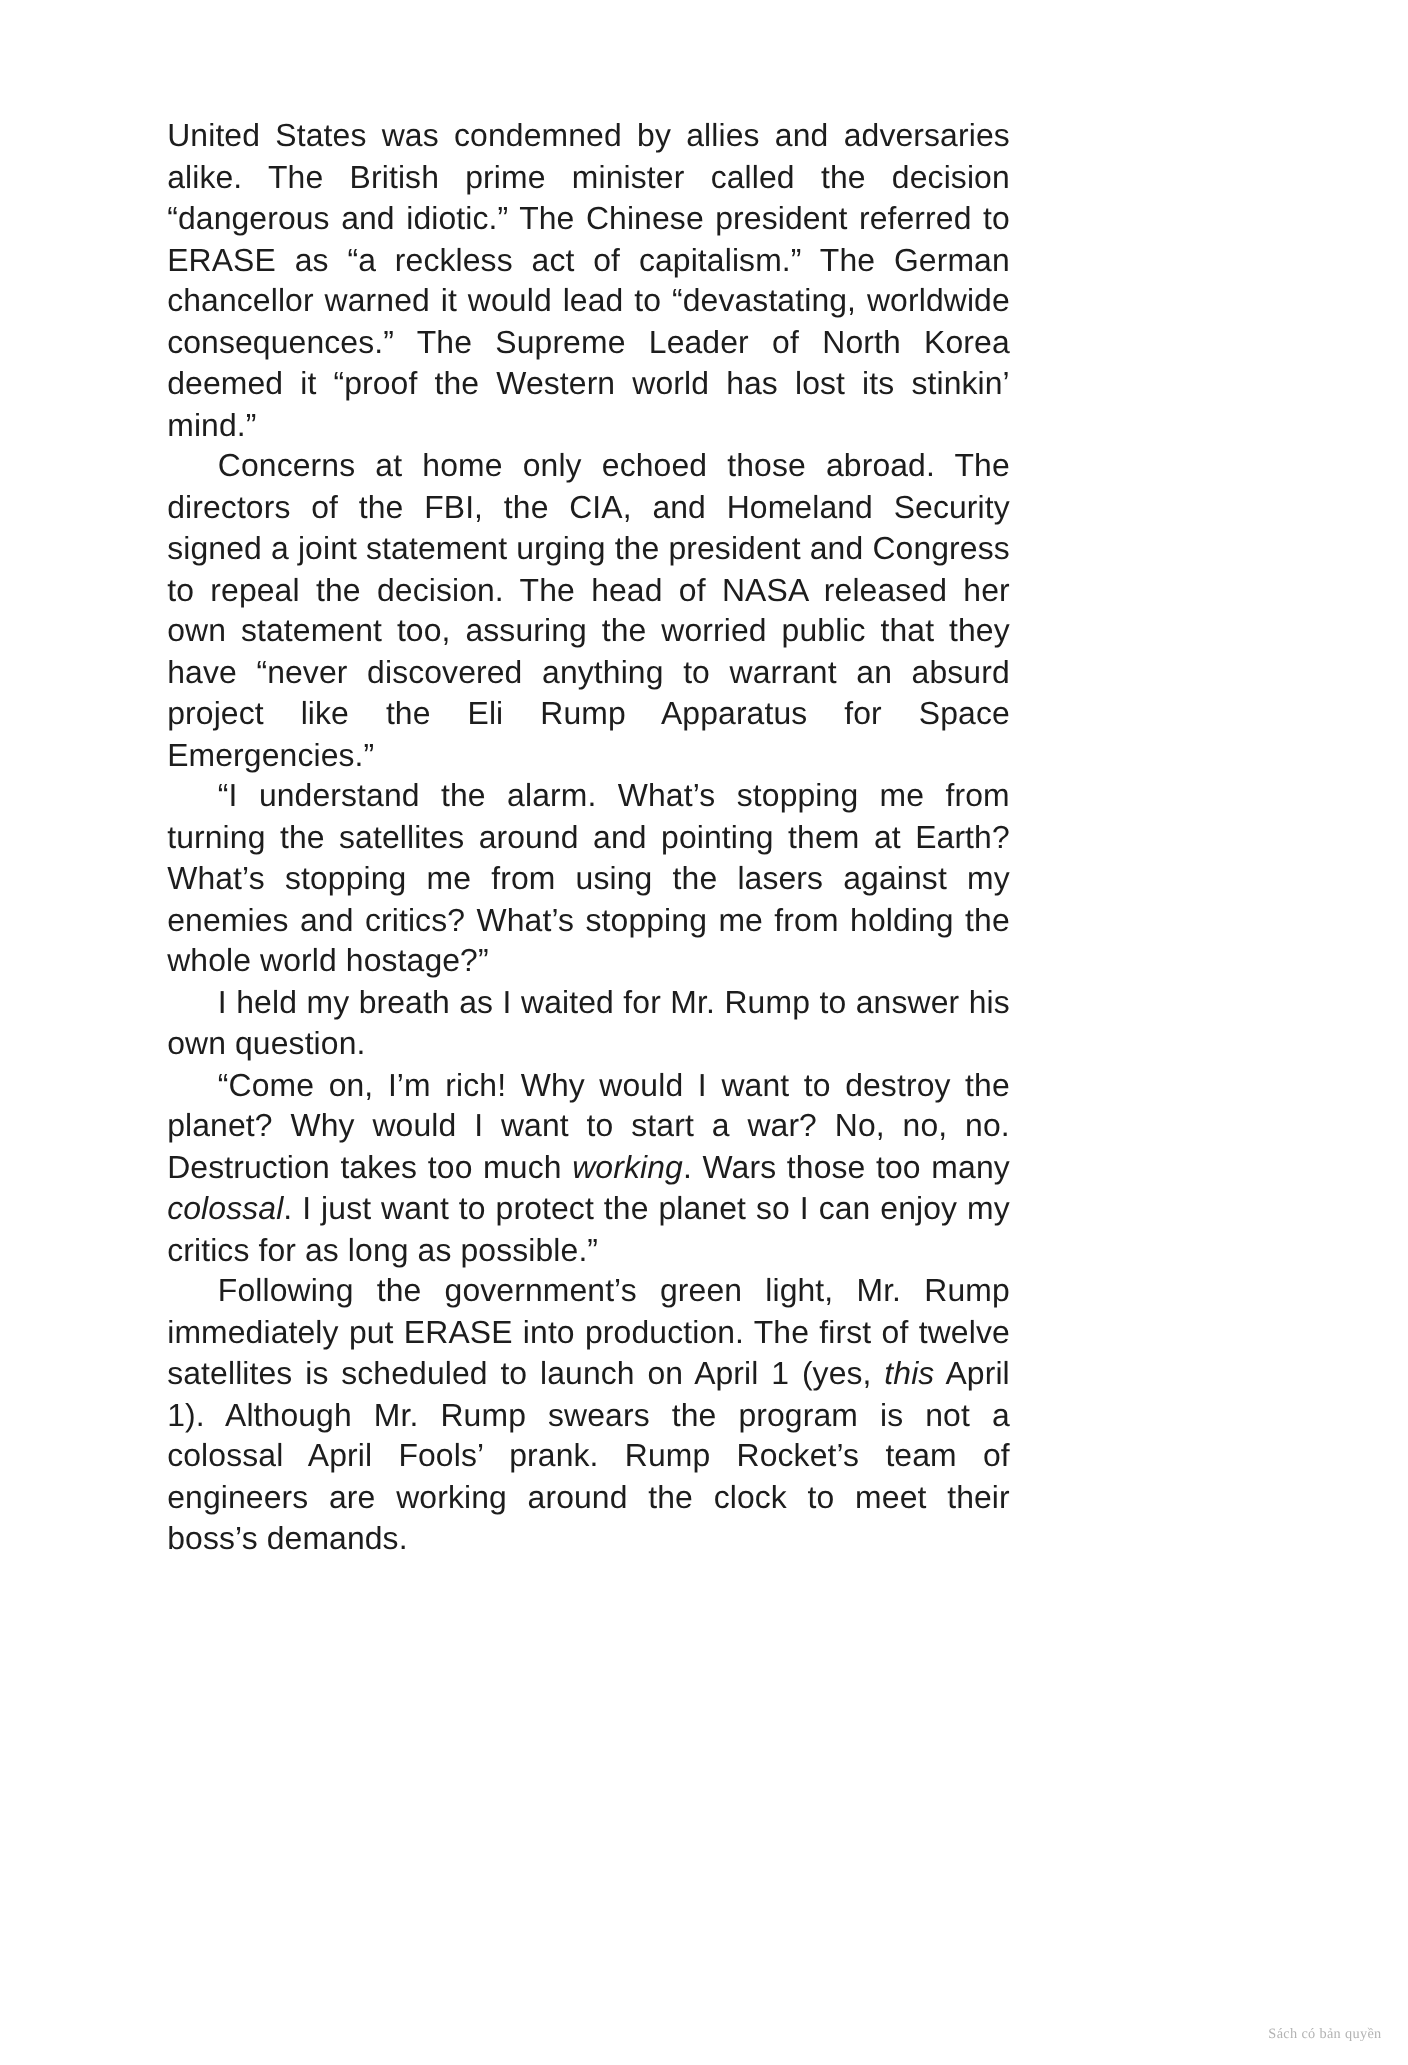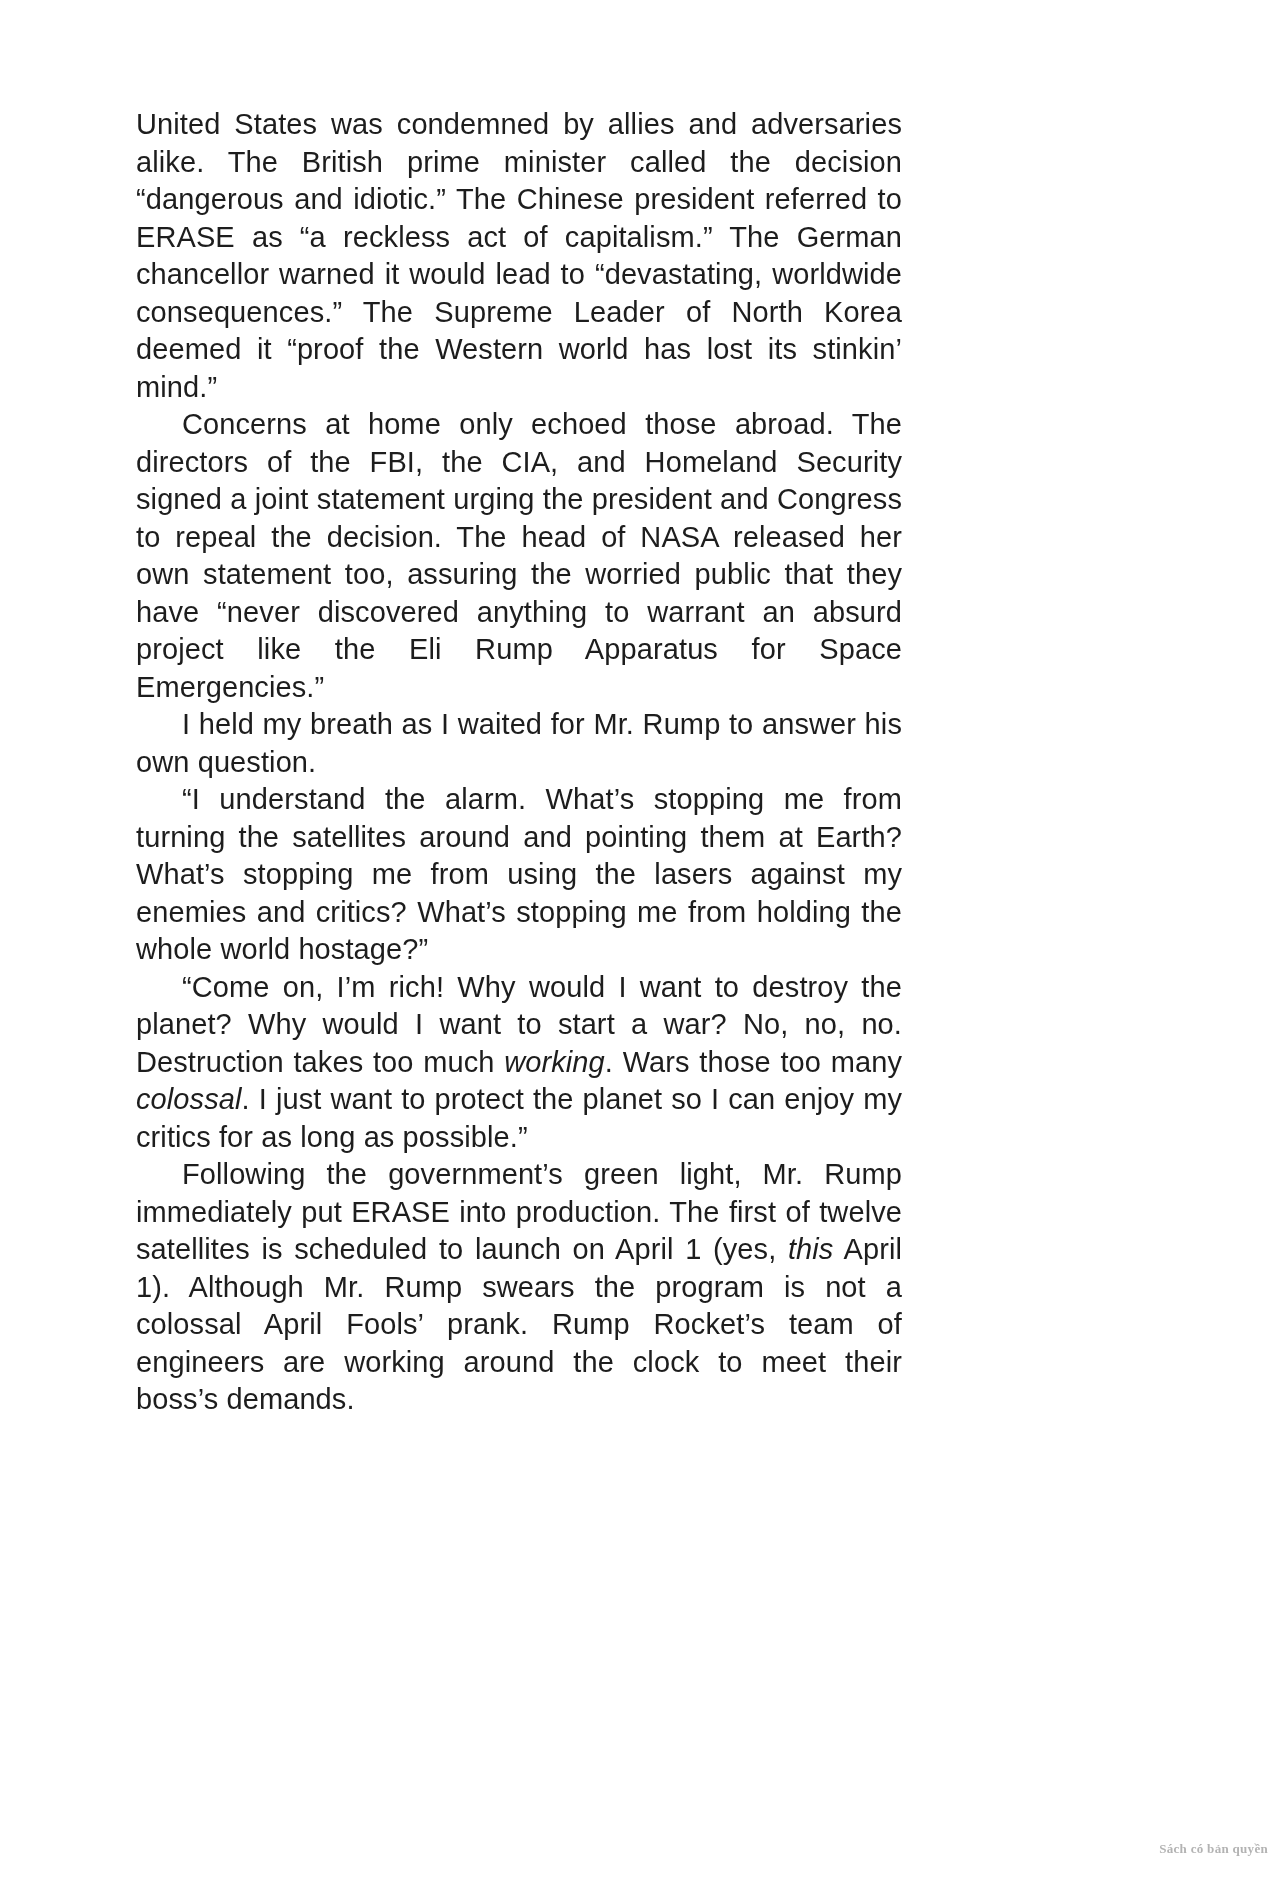--- a/index.html
+++ b/index.html
@@ -10,56 +10,55 @@
   .page {
     position: relative;
     width: 1280px;
     height: 1877px;
     background: #ffffff;
     overflow: hidden;
     font-family: "Liberation Sans", sans-serif;
   }
   .text-block {
     position: absolute;
-    left: 136px;
+    left: 152px;
     top: 106px;
     width: 766px;
     font-size: 29px;
     line-height: 37.5px;
     color: #1d1d1d;
     text-align: justify;
     letter-spacing: 0.1px;
   }
   .text-block p {
     margin: 0;
     padding: 0;
   }
   .text-block p.indent {
     text-indent: 46px;
   }
   .text-block em {
     font-style: italic;
   }
   .watermark {
     position: absolute;
-    right: 12px;
+    right: 24px;
     bottom: 20px;
     font-size: 13px;
     color: #b3b3b3;
     font-family: "Liberation Serif", serif;
     letter-spacing: 0.3px;
-    font-weight: bold;
   }
 </style>
 </head>
 <body>
 
 <div class="page">
   <div class="text-block">
       <p><span>United States was condemned by allies and adversaries alike. The British prime minister called the decision “dangerous and idiotic.” The Chinese president referred to ERASE as “a reckless act of capitalism.” The German chancellor warned it would lead to “devastating, worldwide consequences.” The Supreme Leader of North Korea deemed it “proof the Western world has lost its stinkin’ mind.”</span></p>
       <p class="indent"><span>Concerns at home only echoed those abroad. The directors of the FBI, the CIA, and Homeland Security signed a joint statement urging the president and Congress to repeal the decision. The head of NASA released her own statement too, assuring the worried public that they have “never discovered anything to warrant an absurd project like the Eli Rump Apparatus for Space Emergencies.”</span></p>
+      <p class="indent"><span>“I understand the alarm. What’s stopping me from turning the satellites around and pointing them at Earth? What’s stopping me from using the lasers against my enemies and critics? What’s stopping me from holding the whole world hostage?”</span></p>
       <p class="indent"><span>I held my breath as I waited for Mr. Rump to answer his own question.</span></p>
-      <p class="indent"><span>“I understand the alarm. What’s stopping me from turning the satellites around and pointing them at Earth? What’s stopping me from using the lasers against my enemies and critics? What’s stopping me from holding the whole world hostage?”</span></p>
       <p class="indent"><span>“Come on, I’m rich! Why would I want to destroy the planet? Why would I want to start a war? No, no, no. Destruction takes too much </span><em>working</em><span>. Wars those too many </span><em>colossal</em><span>. I just want to protect the planet so I can enjoy my critics for as long as possible.”</span></p>
       <p class="indent"><span>Following the government’s green light, Mr. Rump immediately put ERASE into production. The first of twelve satellites is scheduled to launch on April 1 (yes, </span><em>this</em><span> April 1). Although Mr. Rump swears the program is not a colossal April Fools’ prank. Rump Rocket’s team of engineers are working around the clock to meet their boss’s demands.</span></p>
     </div>
   <div class="watermark">Sách có bản quyền</div>
 </div>
 
 </body></html>

